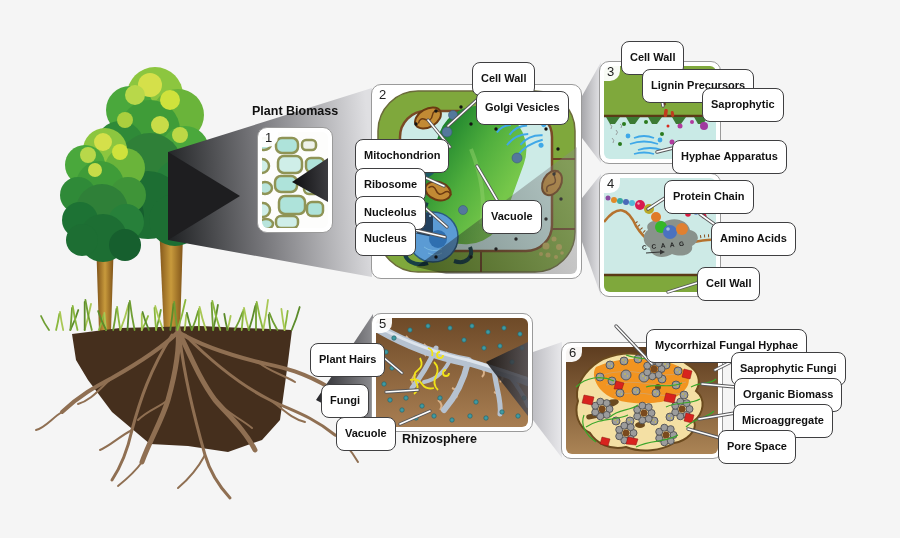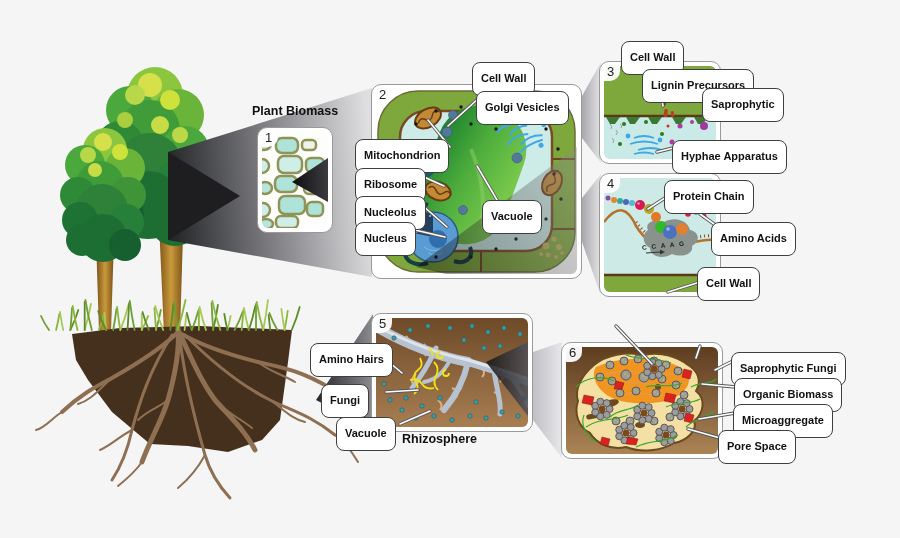--- a/index.html
+++ b/index.html
@@ -723,22 +723,23 @@
 
   <div class="pill" style="left:621px;top:41px">Cell Wall</div>
   <div class="pill" style="left:642px;top:69px">Lignin Precursors</div>
   <div class="pill" style="left:702px;top:88px">Saprophytic</div>
   <div class="pill" style="left:672px;top:140px">Hyphae Apparatus</div>
 
   <div class="pill" style="left:664px;top:180px">Protein Chain</div>
   <div class="pill" style="left:711px;top:222px">Amino Acids</div>
   <div class="pill" style="left:697px;top:267px">Cell Wall</div>
 
-  <div class="pill" style="left:310px;top:343px">Amino Hairs</div>
+  <div class="pill" style="left:310px;top:343px">Plant Hairs</div>
   <div class="pill" style="left:321px;top:384px">Fungi</div>
   <div class="pill" style="left:336px;top:417px">Vacuole</div>
 
+  <div class="pill" style="left:646px;top:329px">Mycorrhizal Fungal Hyphae</div>
   <div class="pill" style="left:731px;top:352px">Saprophytic Fungi</div>
   <div class="pill" style="left:734px;top:378px">Organic Biomass</div>
   <div class="pill" style="left:733px;top:404px">Microaggregate</div>
   <div class="pill" style="left:718px;top:430px">Pore Space</div>
 
 </div>
 
 </body></html>

